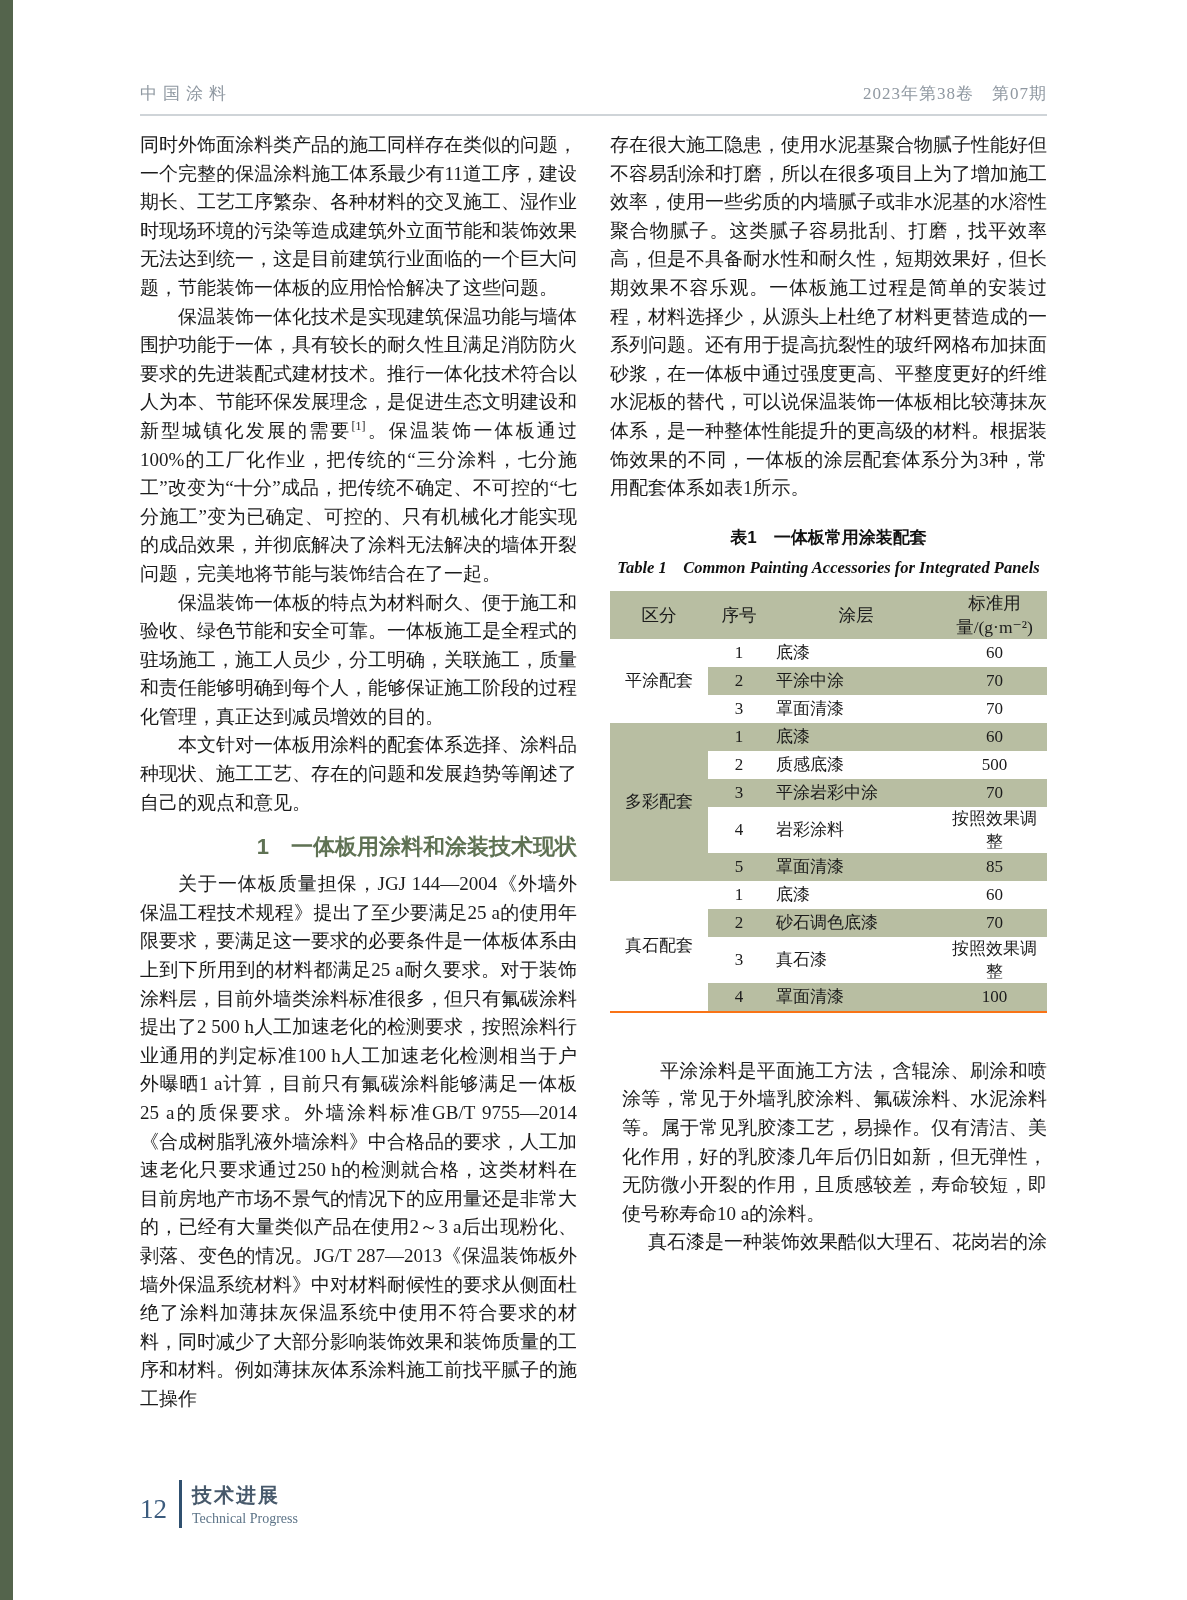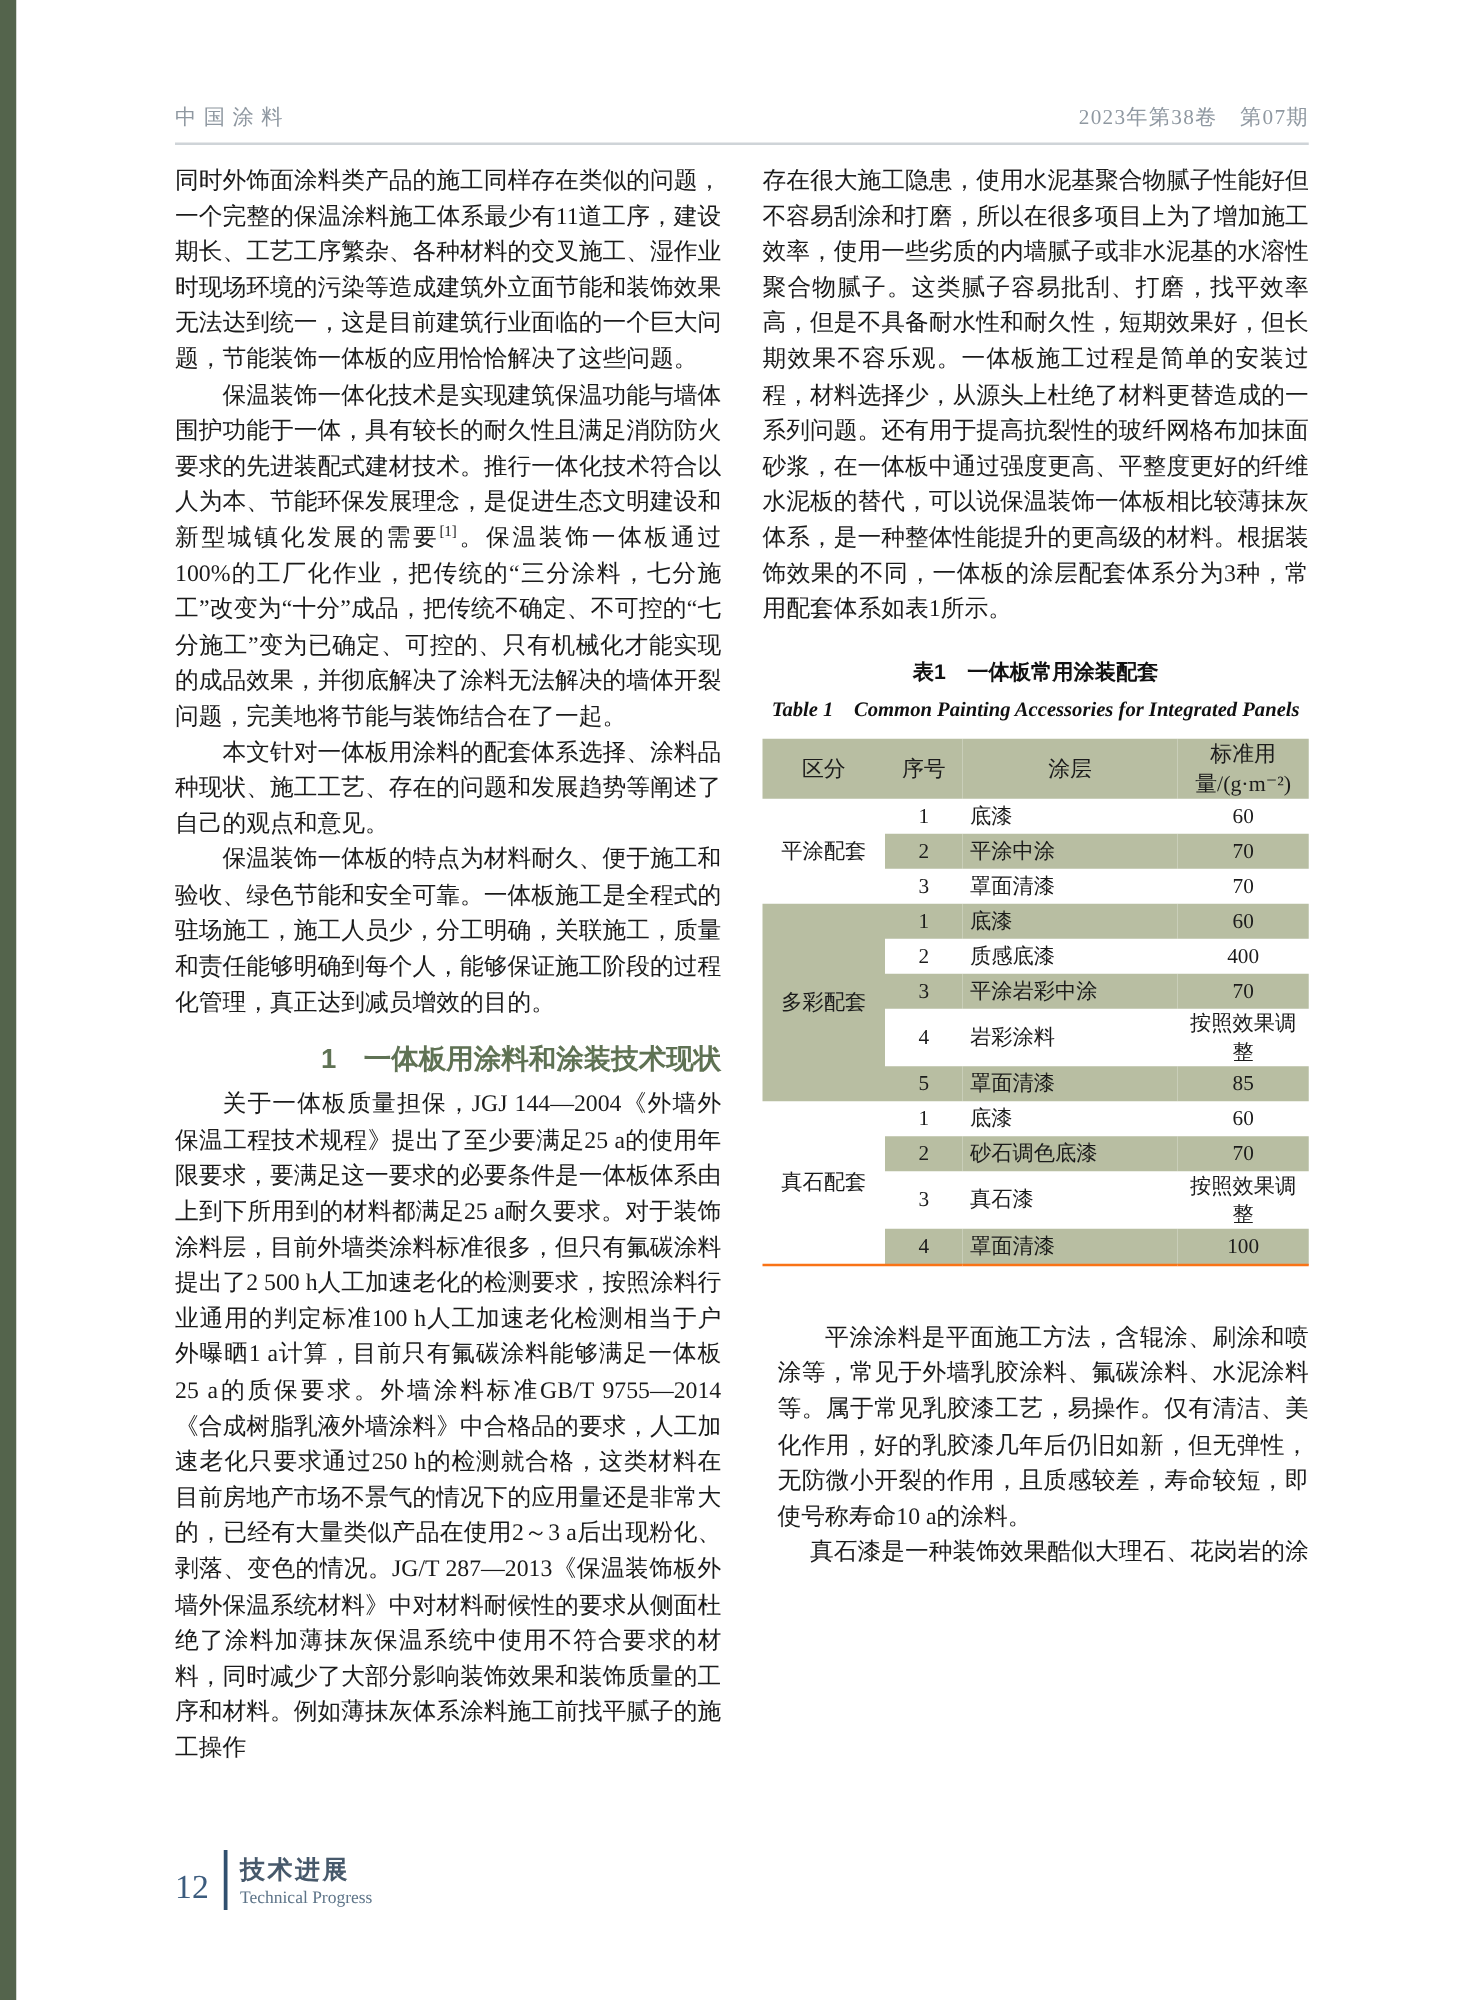--- a/index.html
+++ b/index.html
@@ -63,22 +63,22 @@
   <div class="page-header">
     <span class="journal-name">中国涂料</span>
     <span class="issue-info">2023年第38卷　第07期</span>
   </div>
 
   <div class="content">
 
     <div class="col">
       <p class="body-p">同时外饰面涂料类产品的施工同样存在类似的问题，一个完整的保温涂料施工体系最少有11道工序，建设期长、工艺工序繁杂、各种材料的交叉施工、湿作业时现场环境的污染等造成建筑外立面节能和装饰效果无法达到统一，这是目前建筑行业面临的一个巨大问题，节能装饰一体板的应用恰恰解决了这些问题。</p>
       <p class="body-p indent"><span>保温装饰一体化技术是实现建筑保温功能与墙体围护功能于一体，具有较长的耐久性且满足消防防火要求的先进装配式建材技术。推行一体化技术符合以人为本、节能环保发展理念，是促进生态文明建设和新型城镇化发展的需要</span><sup>[1]</sup><span>。保温装饰一体板通过100%的工厂化作业，把传统的“三分涂料，七分施工”改变为“十分”成品，把传统不确定、不可控的“七分施工”变为已确定、可控的、只有机械化才能实现的成品效果，并彻底解决了涂料无法解决的墙体开裂问题，完美地将节能与装饰结合在了一起。</span></p>
+      <p class="body-p indent">保温装饰一体板的特点为材料耐久、便于施工和验收、绿色节能和安全可靠。一体板施工是全程式的驻场施工，施工人员少，分工明确，关联施工，质量和责任能够明确到每个人，能够保证施工阶段的过程化管理，真正达到减员增效的目的。</p>
       <p class="body-p indent">本文针对一体板用涂料的配套体系选择、涂料品种现状、施工工艺、存在的问题和发展趋势等阐述了自己的观点和意见。</p>
-      <p class="body-p indent">保温装饰一体板的特点为材料耐久、便于施工和验收、绿色节能和安全可靠。一体板施工是全程式的驻场施工，施工人员少，分工明确，关联施工，质量和责任能够明确到每个人，能够保证施工阶段的过程化管理，真正达到减员增效的目的。</p>
 
       <div class="h1">
         <span class="h1-num">1</span><span>一体板用涂料和涂装技术现状</span>
       </div>
 
       <p class="body-p indent">关于一体板质量担保，JGJ 144—2004《外墙外保温工程技术规程》提出了至少要满足25 a的使用年限要求，要满足这一要求的必要条件是一体板体系由上到下所用到的材料都满足25 a耐久要求。对于装饰涂料层，目前外墙类涂料标准很多，但只有氟碳涂料提出了2 500 h人工加速老化的检测要求，按照涂料行业通用的判定标准100 h人工加速老化检测相当于户外曝晒1 a计算，目前只有氟碳涂料能够满足一体板25 a的质保要求。外墙涂料标准GB/T 9755—2014《合成树脂乳液外墙涂料》中合格品的要求，人工加速老化只要求通过250 h的检测就合格，这类材料在目前房地产市场不景气的情况下的应用量还是非常大的，已经有大量类似产品在使用2～3 a后出现粉化、剥落、变色的情况。JG/T 287—2013《保温装饰板外墙外保温系统材料》中对材料耐候性的要求从侧面杜绝了涂料加薄抹灰保温系统中使用不符合要求的材料，同时减少了大部分影响装饰效果和装饰质量的工序和材料。例如薄抹灰体系涂料施工前找平腻子的施工操作</p>
     </div>
 
     <div class="col">
       <p class="body-p">存在很大施工隐患，使用水泥基聚合物腻子性能好但不容易刮涂和打磨，所以在很多项目上为了增加施工效率，使用一些劣质的内墙腻子或非水泥基的水溶性聚合物腻子。这类腻子容易批刮、打磨，找平效率高，但是不具备耐水性和耐久性，短期效果好，但长期效果不容乐观。一体板施工过程是简单的安装过程，材料选择少，从源头上杜绝了材料更替造成的一系列问题。还有用于提高抗裂性的玻纤网格布加抹面砂浆，在一体板中通过强度更高、平整度更好的纤维水泥板的替代，可以说保温装饰一体板相比较薄抹灰体系，是一种整体性能提升的更高级的材料。根据装饰效果的不同，一体板的涂层配套体系分为3种，常用配套体系如表1所示。</p>
@@ -120,21 +120,21 @@
             </tr>
             <tr>
               <td rowspan="5" class="band">多彩配套</td>
               <td class="band ">1</td>
               <td class="band coat">底漆</td>
               <td class="band ">60</td>
             </tr>
             <tr>
               <td class="">2</td>
               <td class="coat">质感底漆</td>
-              <td class="">400</td>
+              <td class="">500</td>
             </tr>
             <tr>
               <td class="band ">3</td>
               <td class="band coat">平涂岩彩中涂</td>
               <td class="band ">70</td>
             </tr>
             <tr>
               <td class="">4</td>
               <td class="coat">岩彩涂料</td>
               <td class="">按照效果调整</td>

